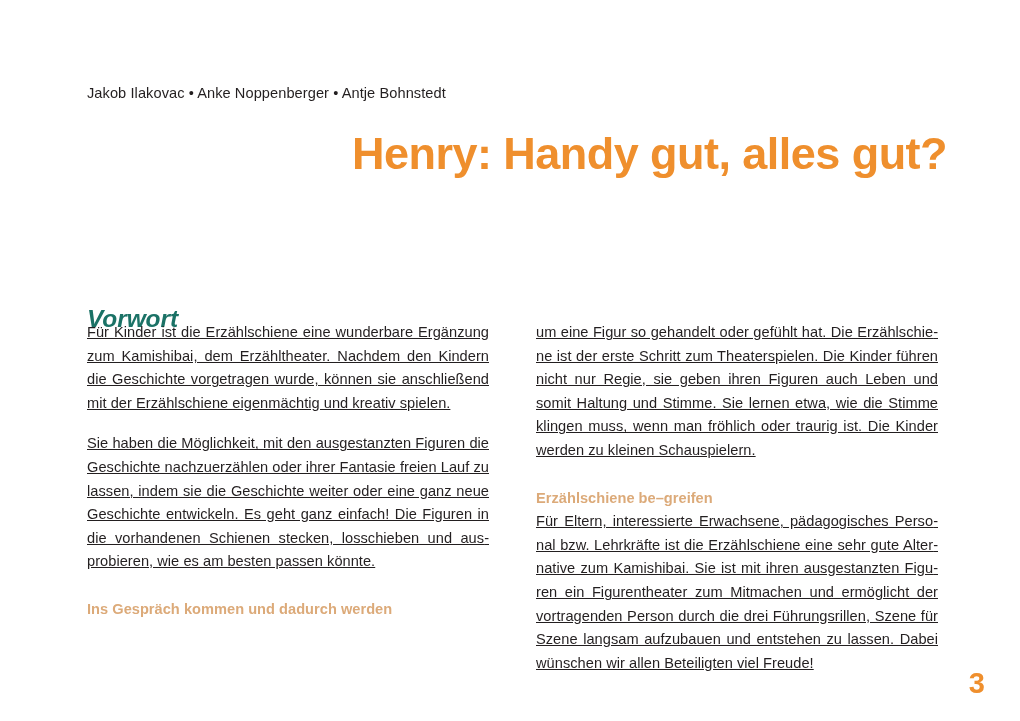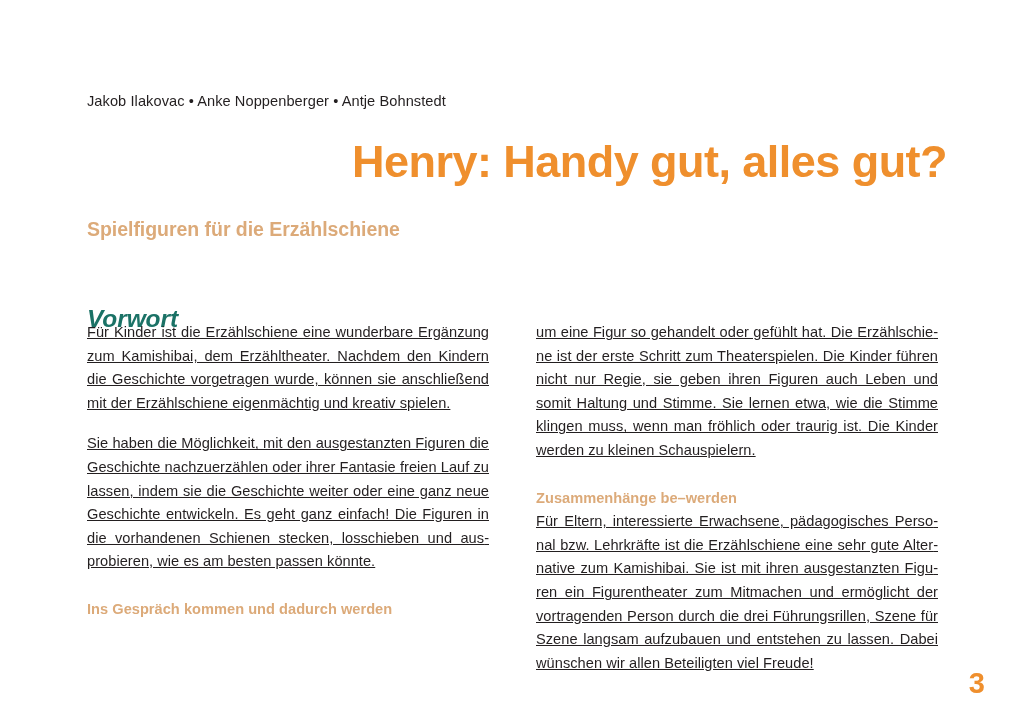--- a/index.html
+++ b/index.html
@@ -22,21 +22,20 @@
     overflow: hidden;
     box-sizing: border-box;
   }
 
   
   .header {
     position: absolute;
     left: 87px;
     top: 84px;
     width: 860px;
-    margin-top: 8px;
   }
 
   .byline {
     font-size: 14.6px;
     line-height: 19px;
     color: #231f20;
     letter-spacing: 0.005em;
     white-space: nowrap;
   }
 
@@ -136,36 +135,35 @@
   }
 </style>
 </head>
 <body>
 
 <div class="page">
 
   <div class="header">
     <div class="byline">Jakob Ilakovac • Anke Noppenberger • Antje Bohnstedt</div>
     <h1 class="title">Henry: Handy gut, alles gut?</h1>
-    <h2 class="subtitle">Spielfiguren für die Erzählschiene</h2>
   </div>
 
   <h3 class="section-heading">Vorwort</h3>
 
   <div class="columns">
 
     <div class="col">
       <p class="body">Für Kinder ist die Erzählschiene eine wunderbare Ergänzung zum Kamishibai, dem Erzähltheater. Nachdem den Kindern die Geschichte vorgetragen wurde, können sie anschließend mit der Erzählschiene eigenmächtig und kreativ spielen.</p>
       <p class="body">Sie haben die Möglichkeit, mit den ausgestanzten Figuren die Geschichte nachzuerzählen oder ihrer Fantasie freien Lauf zu lassen, indem sie die Geschichte weiter oder eine ganz neue Geschichte entwickeln. Es geht ganz einfach! Die Figuren in die vorhandenen Schienen stecken, losschieben und aus­probieren, wie es am besten passen könnte.</p>
       <p class="sub-heading gap-before-heading">Ins Gespräch kommen und dadurch werden</p>
     </div>
 
     <div class="col">
       <p class="body">um eine Figur so gehandelt oder gefühlt hat. Die Erzählschie­ne ist der erste Schritt zum Theaterspielen. Die Kinder füh­ren nicht nur Regie, sie geben ihren Figuren auch Leben und somit Haltung und Stimme. Sie lernen etwa, wie die Stimme klingen muss, wenn man fröhlich oder traurig ist. Die Kinder werden zu kleinen Schauspielern.</p>
-      <p class="sub-heading gap-before-heading">Zusammenhänge be–werden</p>
+      <p class="sub-heading gap-before-heading">Erzählschiene be–greifen</p>
       <p class="body gap-small">Für Eltern, interessierte Erwachsene, pädagogisches Perso­nal bzw. Lehrkräfte ist die Erzählschiene eine sehr gute Alter­native zum Kamishibai. Sie ist mit ihren ausgestanzten Figu­ren ein Figurentheater zum Mitmachen und ermöglicht der vortragenden Person durch die drei Führungsrillen, Szene für Szene langsam aufzubauen und entstehen zu lassen. Dabei wünschen wir allen Beteiligten viel Freude!</p>
     </div>
 
   </div>
 
   <div class="page-number">3</div>
 
 </div>
 
 </body></html>

